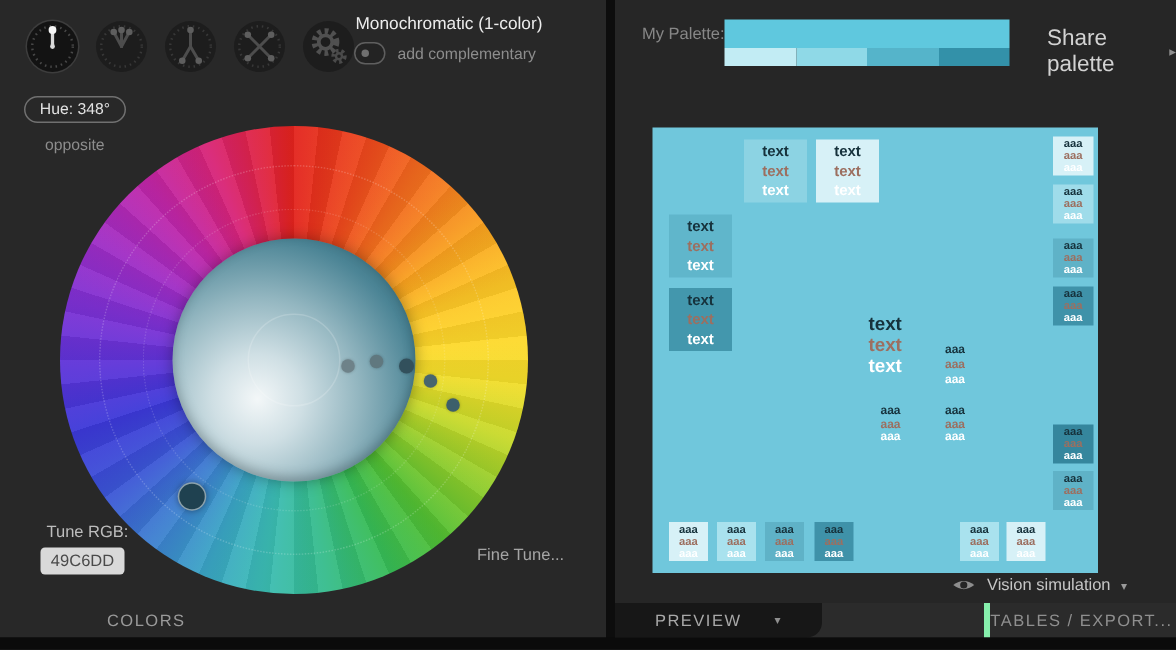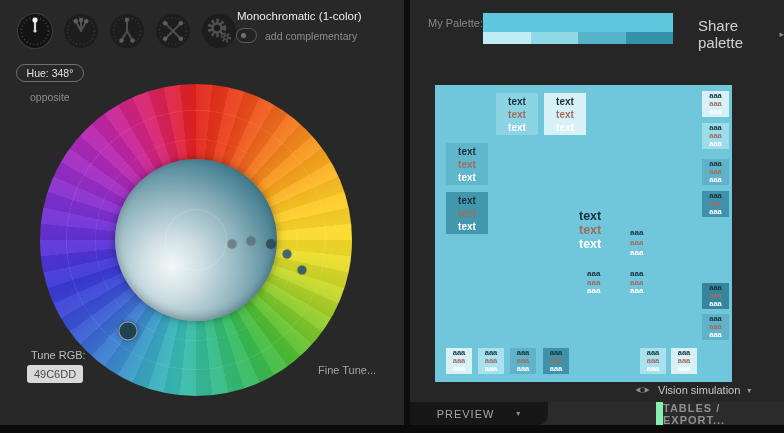--- a/index.html
+++ b/index.html
@@ -61,21 +61,21 @@
   .ptext{position:absolute;font-weight:bold;}
   .ptext span{display:block;}
   .vision{position:absolute;left:224px;top:384px;display:flex;align-items:center;gap:7px;cursor:pointer;}
   .vision .txt{font-size:11px;color:#c6c6c6;}
   .vision .caret{font-size:8px;color:#9a9a9a;}
   .rtabs{position:absolute;left:0;top:402px;width:374px;height:23px;background:#2b2b2b;font-size:11px;color:#8f8f8f;letter-spacing:1px;}
   .rtab{position:absolute;top:0;height:23px;display:flex;align-items:center;justify-content:center;gap:22px;cursor:pointer;}
   .rtab-preview{left:0;width:138px;}
   .rtab.pressed{background:#171717;border-radius:0 0 10px 0;color:#a8a8a8;}
   .rtab-ex{left:138px;width:128px;}
-  .rtab-tables{left:246px;width:122px;border-left:7px solid #86efac;font-weight:bold;}
+  .rtab-tables{left:246px;width:122px;border-left:4px solid #86efac;}
   .rtab .caret{font-size:8px;color:#8f8f8f;}
   #bottombar{position:absolute;left:0;top:425px;width:784px;height:8px;background:#0b0b0b;}
 </style>
 </head>
 <body>
 
 <div id="left">
   <div class="schemes">
     <button class="scheme-btn selected">
       <svg width="34" height="34" viewBox="0 0 34 34">
@@ -152,20 +152,21 @@
       <span class="sdot" style="left:187px;top:111px;background:#3d5f6b"></span>
     </div>
     <div class="hue-marker"></div>
   </div>
 
   <div class="base-rgb-label">Tune RGB:</div>
   <input class="base-rgb-input" value="49C6DD" style="">
   <div class="fine-tune">Fine Tune...</div>
 
   <div class="ltabs">
+    <div class="ltab ltab-colors">COLORS</div>
   </div>
 </div>
 
 <div id="right">
   <div class="mypal-label">My Palette:</div>
   <div class="palette-bar">
     <div class="pal-base" style="background: rgb(95, 200, 222);"></div>
     <div class="pal-swatches">
         <div class="swatch" style="background: rgb(194, 236, 244);"></div>
         <div class="swatch" style="background: rgb(143, 217, 231);"></div>

